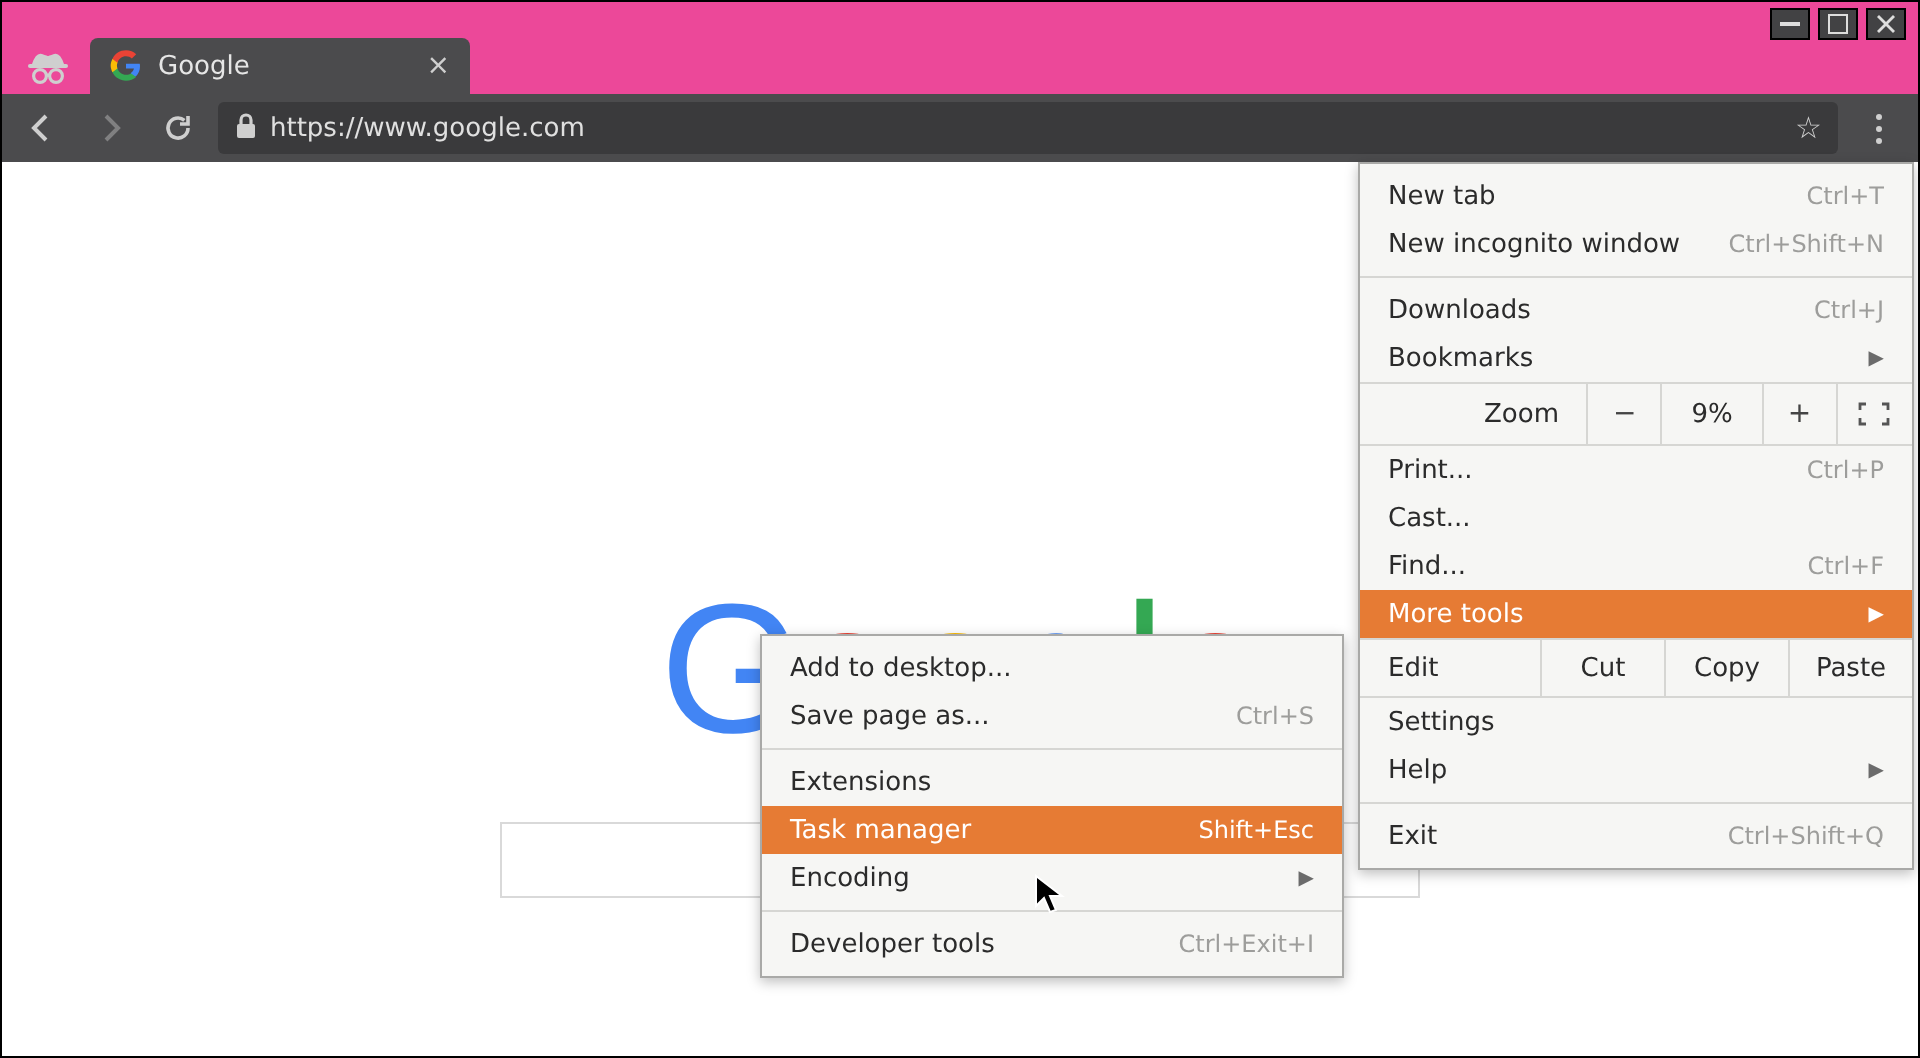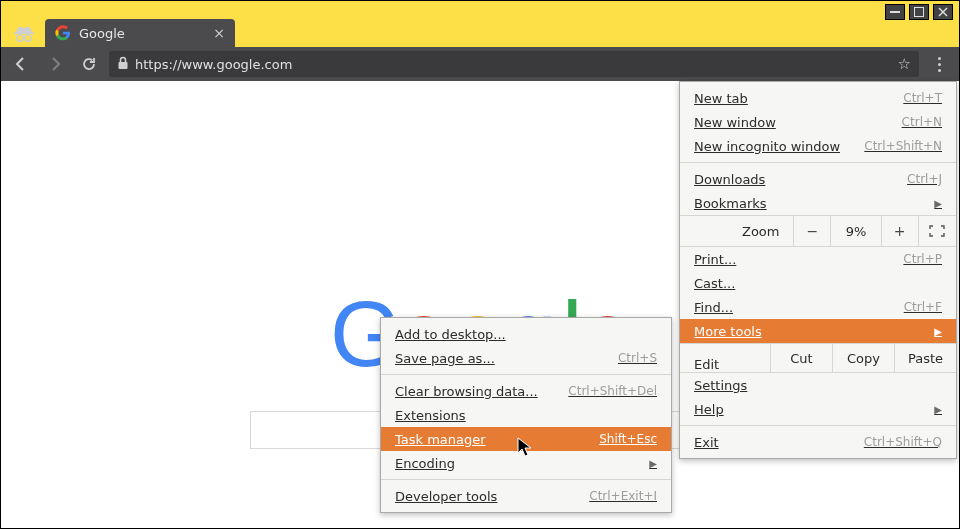--- a/index.html
+++ b/index.html
@@ -1,17 +1,17 @@
 <!DOCTYPE html>
 <html><head>
 <meta charset="utf-8">
 <style>
   html,body{margin:0;padding:0;font-family:"DejaVu Sans","Segoe UI",Arial,sans-serif;font-size:13px;color:#222;background:#1a1a1a;-webkit-font-smoothing:antialiased;}
   *{box-sizing:border-box;}
-  .window{position:relative;width:960px;height:529px;background:#fde047;border:1px solid #000;}
+  .window{position:relative;width:960px;height:529px;background:#ec4899;border:1px solid #000;}
   
   .win-controls{position:absolute;top:3px;right:6px;display:flex;gap:4px;}
   .win-btn{width:20px;height:16px;border:1px solid #000;background:#424244;color:#ddd;display:flex;align-items:center;justify-content:center;font-size:10px;cursor:pointer;}
   
   .tabstrip{position:absolute;top:16px;left:0;right:0;height:30px;display:flex;align-items:flex-end;padding-left:8px;}
   .incognito-icon{width:30px;height:26px;display:flex;align-items:center;justify-content:center;color:#cfcfcf;}
   .tab{position:relative;margin-left:6px;height:28px;min-width:190px;background:#4b4b4d;border-top-left-radius:4px;border-top-right-radius:4px;display:flex;align-items:center;padding:0 10px;gap:8px;color:#e6e6e6;}
   .tab .close{margin-left:auto;font-size:14px;color:#cfcfcf;cursor:pointer;}
   .favicon{width:16px;height:16px;}
   
@@ -23,34 +23,34 @@
   .addr .url{flex:1;white-space:nowrap;overflow:hidden;}
   .addr .star{font-size:15px;color:#cfcfcf;cursor:pointer;}
   .kebab{display:flex;flex-direction:column;gap:3px;align-items:center;justify-content:center;}
   .kebab span{width:3px;height:3px;background:#cfcfcf;border-radius:50%;}
   
   .content{position:absolute;top:80px;left:0;right:0;bottom:0;background:#fff;overflow:hidden;}
   .google-logo{position:absolute;left:50%;top:205px;transform:translateX(-50%);}
   .search-box{position:absolute;left:50%;top:330px;transform:translateX(-50%);width:460px;height:38px;border:1px solid #d9d9d9;background:#fff;}
   
   .menu{position:absolute;background:#f6f6f4;border:1px solid #a9a9a7;box-shadow:0 2px 6px rgba(0,0,0,.25);font-size:13px;color:#2b2b2b;}
-  .menu-row{display:flex;align-items:center;height:24px;padding:0 14px;white-space:nowrap;cursor:default;text-decoration:underline;}
+  .menu-row{display:flex;align-items:center;height:24px;padding:0 14px;white-space:nowrap;cursor:default;}
   .menu-row.interactive{cursor:pointer;}
   .menu-row .label{flex:1;}
   .menu-row .accel{color:#9d9d9b;font-size:12px;margin-left:24px;text-align:right;}
   .menu-row .chev{color:#6b6b6b;font-size:10px;margin-left:10px;}
   .menu-row.highlight{background:#e67b34;color:#fff;gap:16px;}
   .menu-row.highlight .accel,.menu-row.highlight .chev{color:#fff;}
   .menu-sep{height:1px;background:#d6d6d3;margin:4px 0;}
   .zoom-row{display:flex;align-items:center;height:32px;border-top:1px solid #d6d6d3;border-bottom:1px solid #d6d6d3;}
   .zoom-row .zlabel{padding:0 14px;flex:1;margin-left:48px;}
   .zoom-row .zbtn{width:42px;height:100%;border-left:1px solid #d6d6d3;display:flex;align-items:center;justify-content:center;cursor:pointer;color:#444;font-size:14px;}
   .zoom-row .zpct{width:58px;text-align:center;border-left:1px solid #d6d6d3;height:100%;display:flex;align-items:center;justify-content:center;}
   .zoom-row .zfull{width:44px;border-left:1px solid #d6d6d3;height:100%;display:flex;align-items:center;justify-content:center;cursor:pointer;}
-  .edit-row{display:flex;align-items:flex-end;height:30px;border-top:1px solid #d6d6d3;border-bottom:1px solid #d6d6d3;}
+  .edit-row{display:flex;align-items:center;height:30px;border-top:1px solid #d6d6d3;border-bottom:1px solid #d6d6d3;}
   .edit-row .elabel{padding:0 14px;flex:1;}
   .edit-row .ebtn{width:62px;height:100%;border-left:1px solid #d6d6d3;display:flex;align-items:center;justify-content:center;cursor:pointer;}
   .main-menu{top:80px;right:2px;width:278px;padding:4px 0;}
   .sub-menu{top:316px;left:379px;width:292px;padding:4px 0;}
   .cursor{position:absolute;pointer-events:none;}
 </style>
 </head>
 <body>
 
 <div class="window">
@@ -145,24 +145,20 @@
     </div>
     <div class="search-box"></div>
   </div>
 
   <div class="menu main-menu">
     <div class="menu-row interactive">
         <span class="label">New tab</span>
         <span class="accel">Ctrl+T</span>
       </div>
     <div class="menu-row interactive">
-        <span class="label">New window</span>
-        <span class="accel">Ctrl+N</span>
-      </div>
-    <div class="menu-row interactive">
         <span class="label">New incognito window</span>
         <span class="accel">Ctrl+Shift+N</span>
       </div>
     <div class="menu-sep"></div>
     <div class="menu-row interactive">
         <span class="label">Downloads</span>
         <span class="accel">Ctrl+J</span>
       </div>
     <div class="menu-row interactive">
         <span class="label">Bookmarks</span>
@@ -217,24 +213,20 @@
   <div class="menu sub-menu">
     <div class="menu-row interactive">
         <span class="label">Add to desktop...</span>
       </div>
     <div class="menu-row interactive">
         <span class="label">Save page as...</span>
         <span class="accel">Ctrl+S</span>
       </div>
     <div class="menu-sep"></div>
     <div class="menu-row interactive">
-        <span class="label">Clear browsing data...</span>
-        <span class="accel">Ctrl+Shift+Del</span>
-      </div>
-    <div class="menu-row interactive">
         <span class="label">Extensions</span>
       </div>
     <div class="menu-row interactive highlight">
         <span class="label">Task manager</span>
         <span class="accel">Shift+Esc</span>
       </div>
     <div class="menu-row interactive">
         <span class="label">Encoding</span>
         <span class="chev">▶</span>
       </div>

